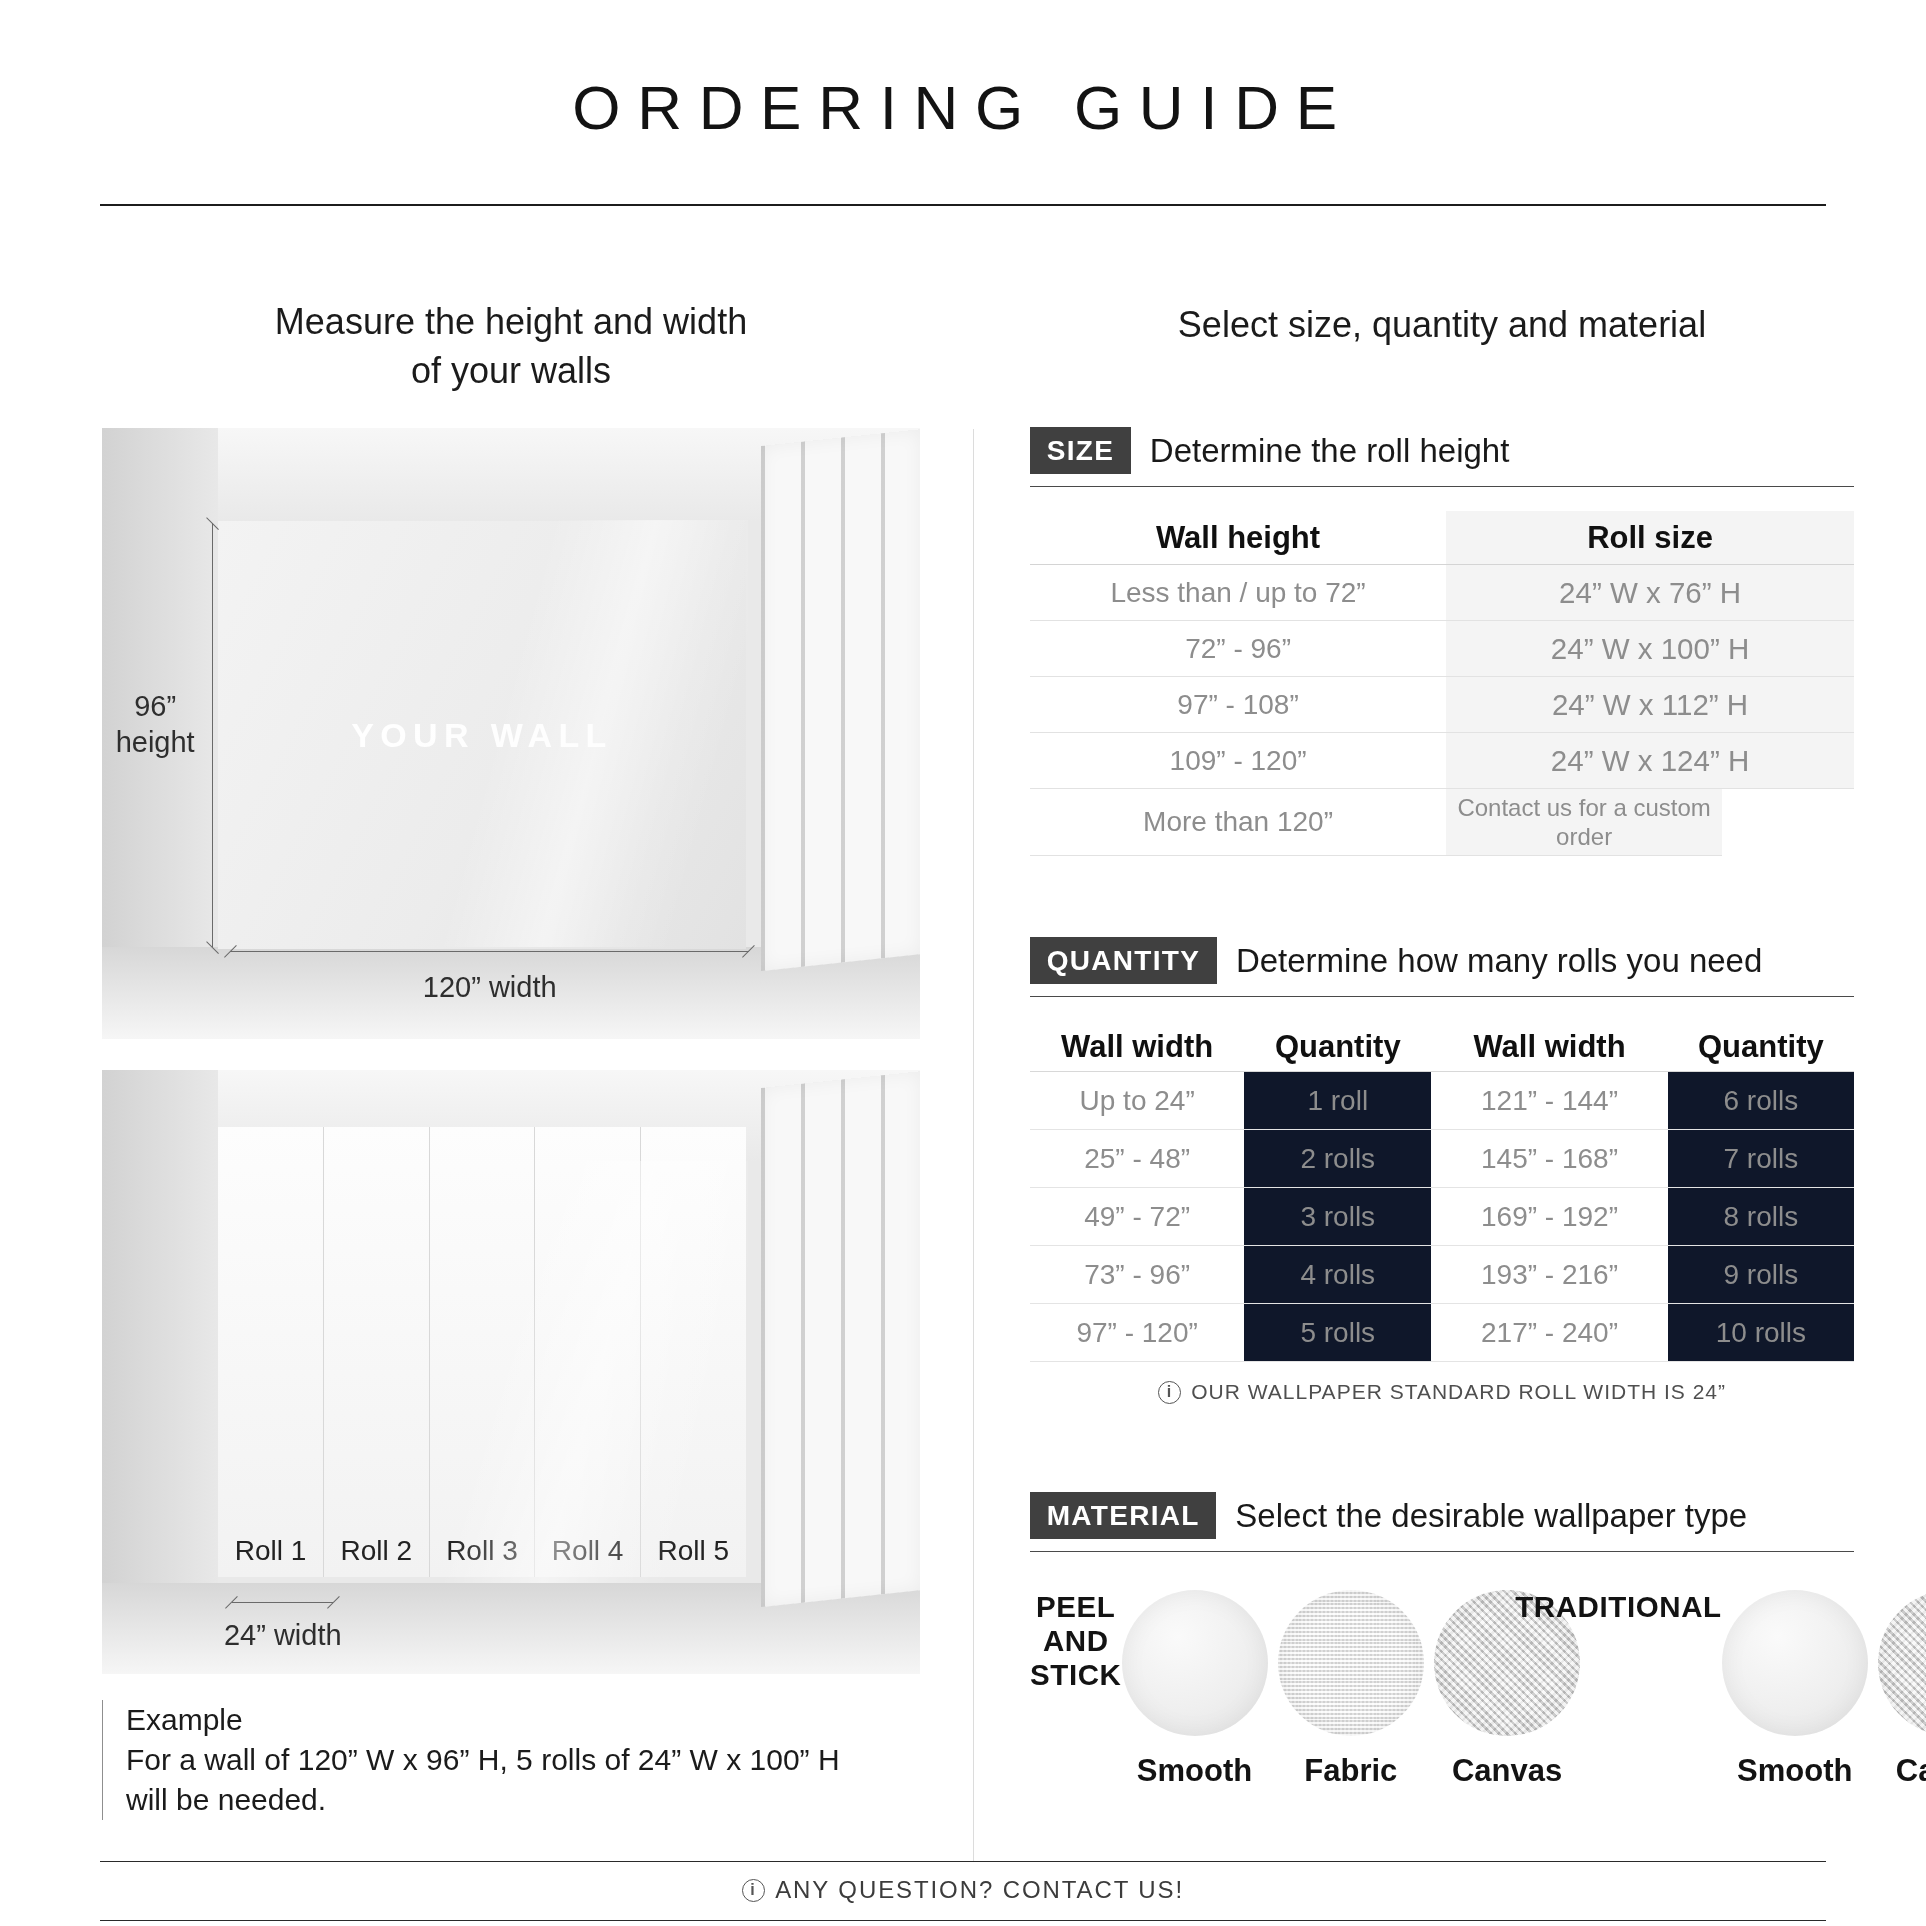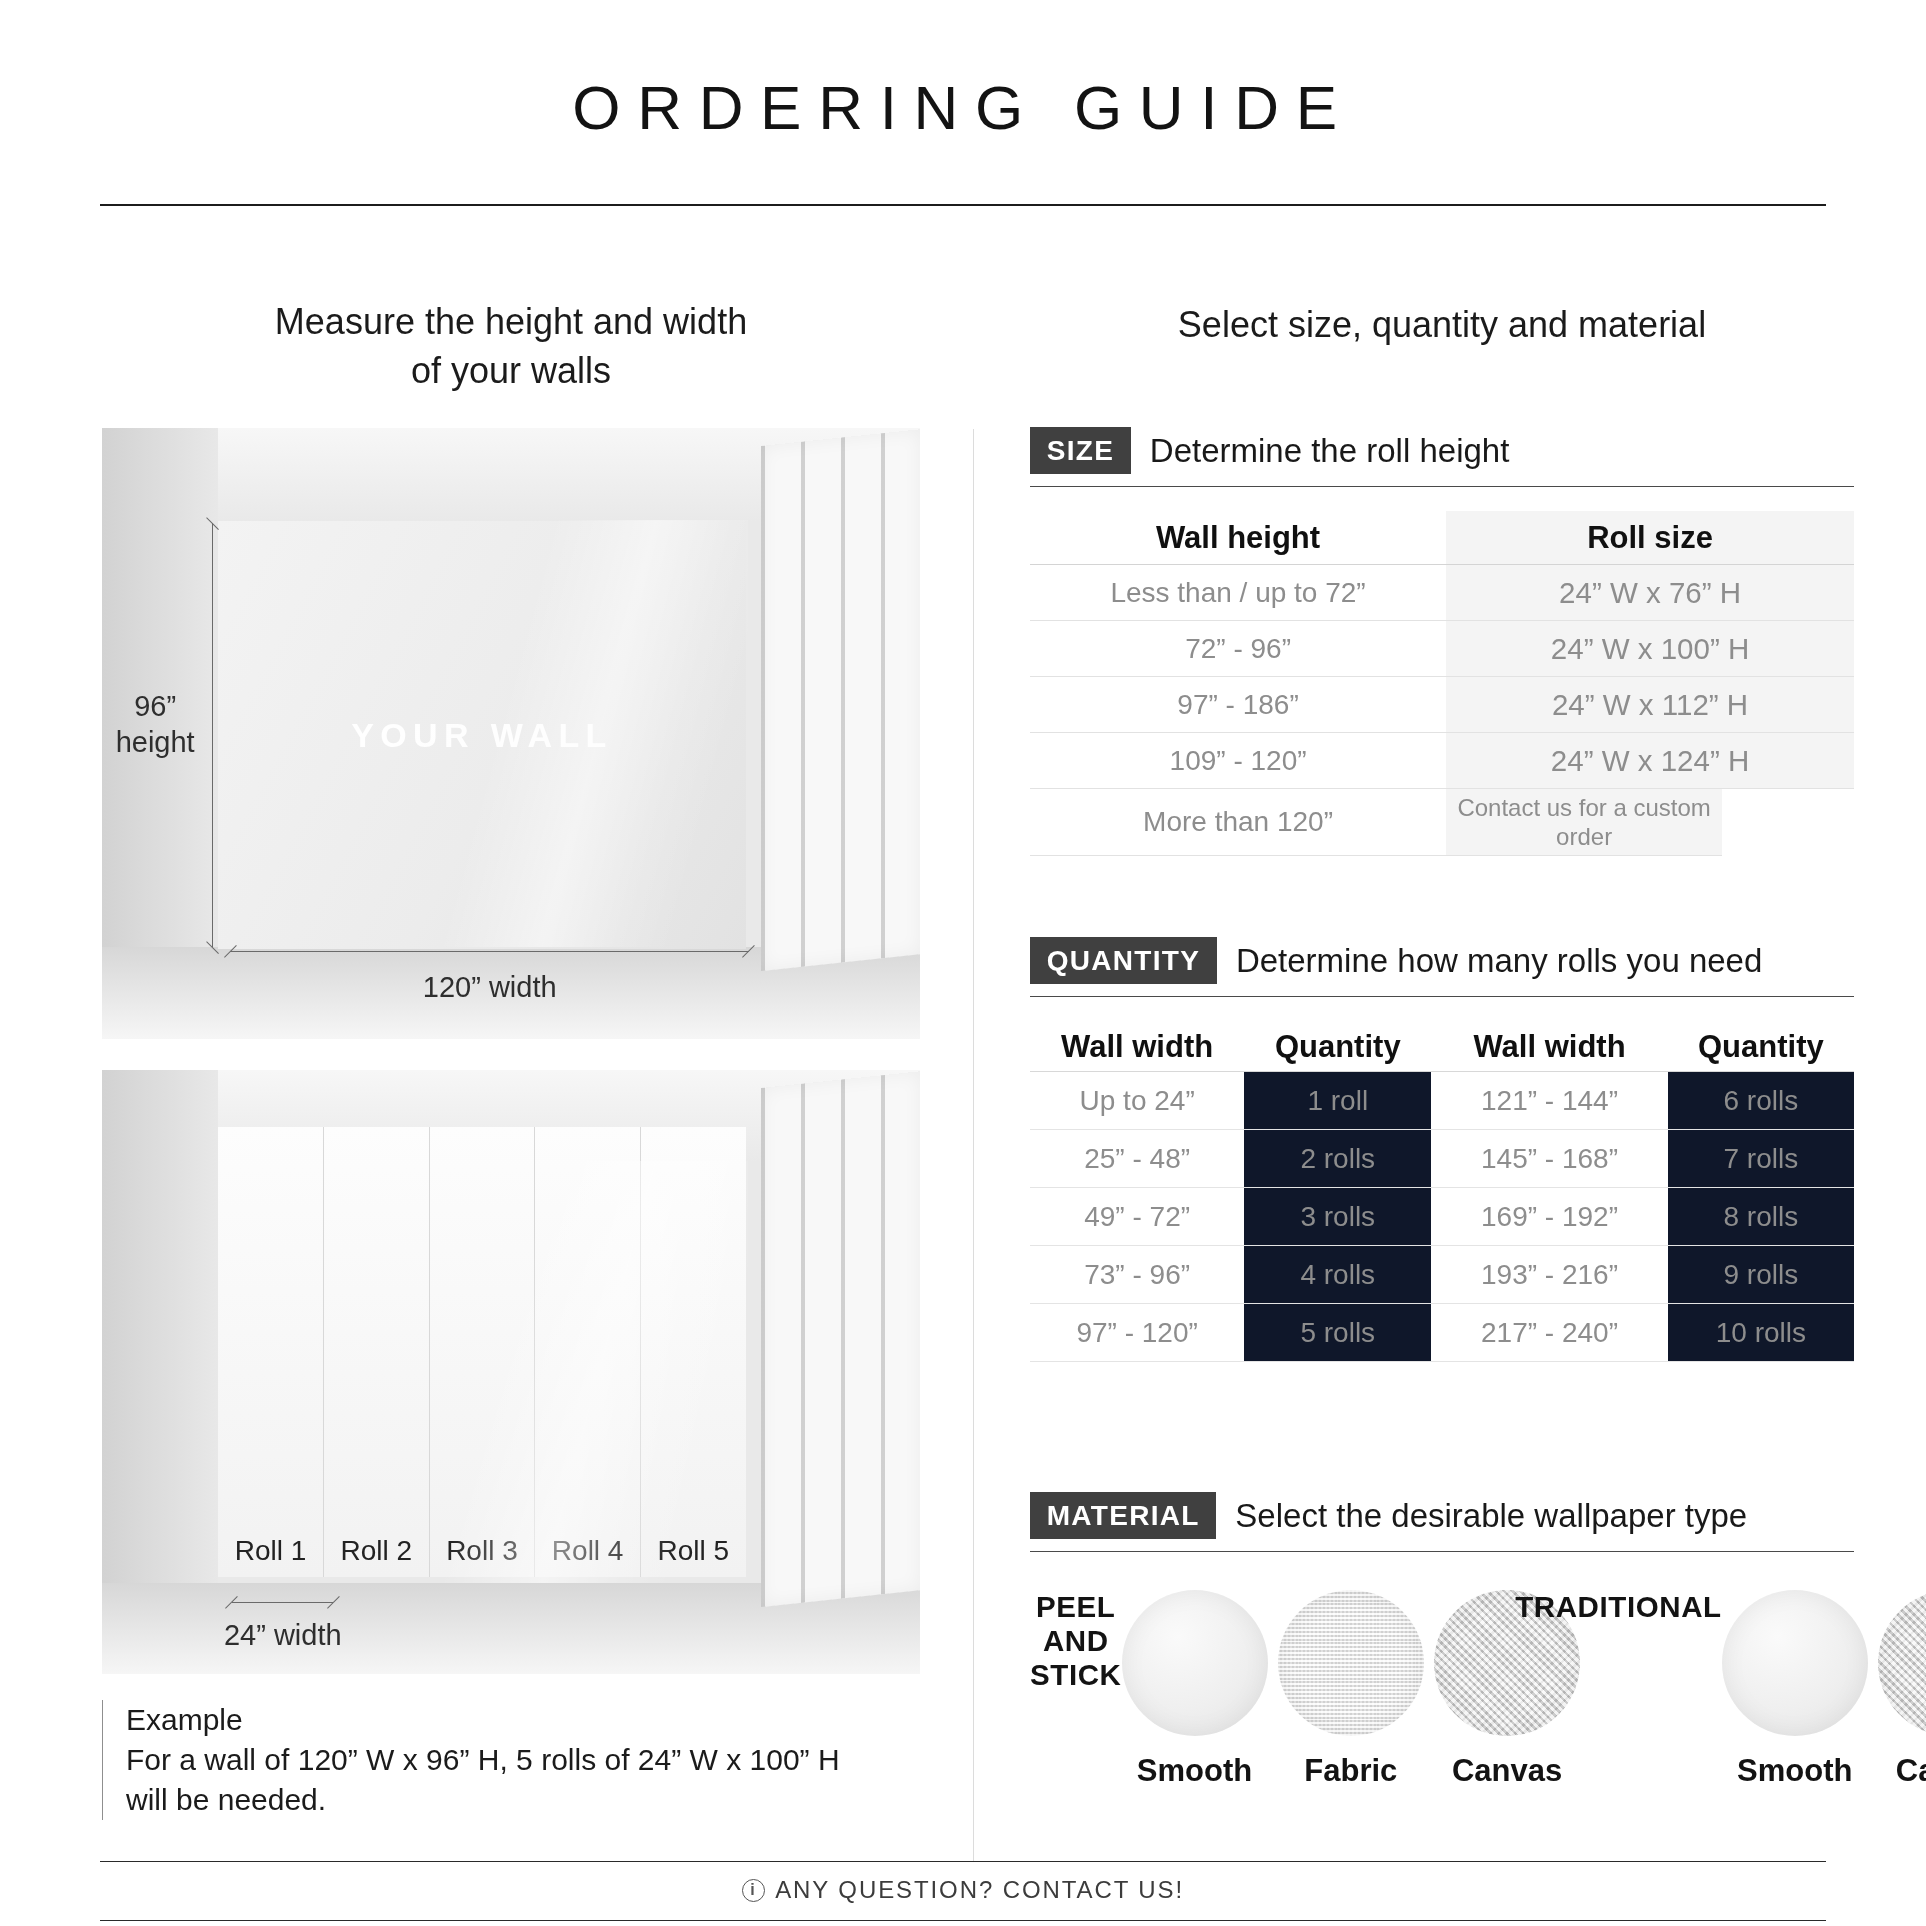--- a/index.html
+++ b/index.html
@@ -216,21 +216,21 @@
     <div class="rule section-rule size-rule"></div>
 
     <div class="size-table">
       <div class="st-cell st-head">Wall height</div>
       <div class="st-cell st-head st-gray">Roll size</div>
 
       <div class="st-cell st-wall">Less than / up to 72”</div>
       <div class="st-cell st-roll st-gray">24” W x 76” H</div>
       <div class="st-cell st-wall">72” - 96”</div>
       <div class="st-cell st-roll st-gray">24” W x 100” H</div>
-      <div class="st-cell st-wall">97” - 186”</div>
+      <div class="st-cell st-wall">97” - 108”</div>
       <div class="st-cell st-roll st-gray">24” W x 112” H</div>
       <div class="st-cell st-wall">109” - 120”</div>
       <div class="st-cell st-roll st-gray">24” W x 124” H</div>
       <div class="st-cell st-wall st-last">More than 120”</div>
       <div class="st-cell st-roll st-gray st-last st-small">Contact us for a custom order</div>
     </div>
 
     <div class="badge-row qty-row">
       <span class="badge">QUANTITY</span>
       <span class="badge-sub">Determine how many rolls you need</span>
@@ -262,20 +262,24 @@
       <div class="qt-cell qt-qty">4 rolls</div>
       <div class="qt-cell qt-wall">193” - 216”</div>
       <div class="qt-cell qt-qty">9 rolls</div>
 
       <div class="qt-cell qt-wall">97” - 120”</div>
       <div class="qt-cell qt-qty">5 rolls</div>
       <div class="qt-cell qt-wall">217” - 240”</div>
       <div class="qt-cell qt-qty">10 rolls</div>
     </div>
 
+    <div class="note">
+      <span class="info-icon"></span>
+      <span>OUR WALLPAPER STANDARD ROLL WIDTH IS 24”</span>
+    </div>
 
     <div class="badge-row mat-row">
       <span class="badge">MATERIAL</span>
       <span class="badge-sub">Select the desirable wallpaper type</span>
     </div>
     <div class="rule section-rule mat-rule"></div>
 
     <div class="materials">
       <div class="mat-group mat-group-peel">
         <div class="mat-group-title">PEEL AND STICK</div>

